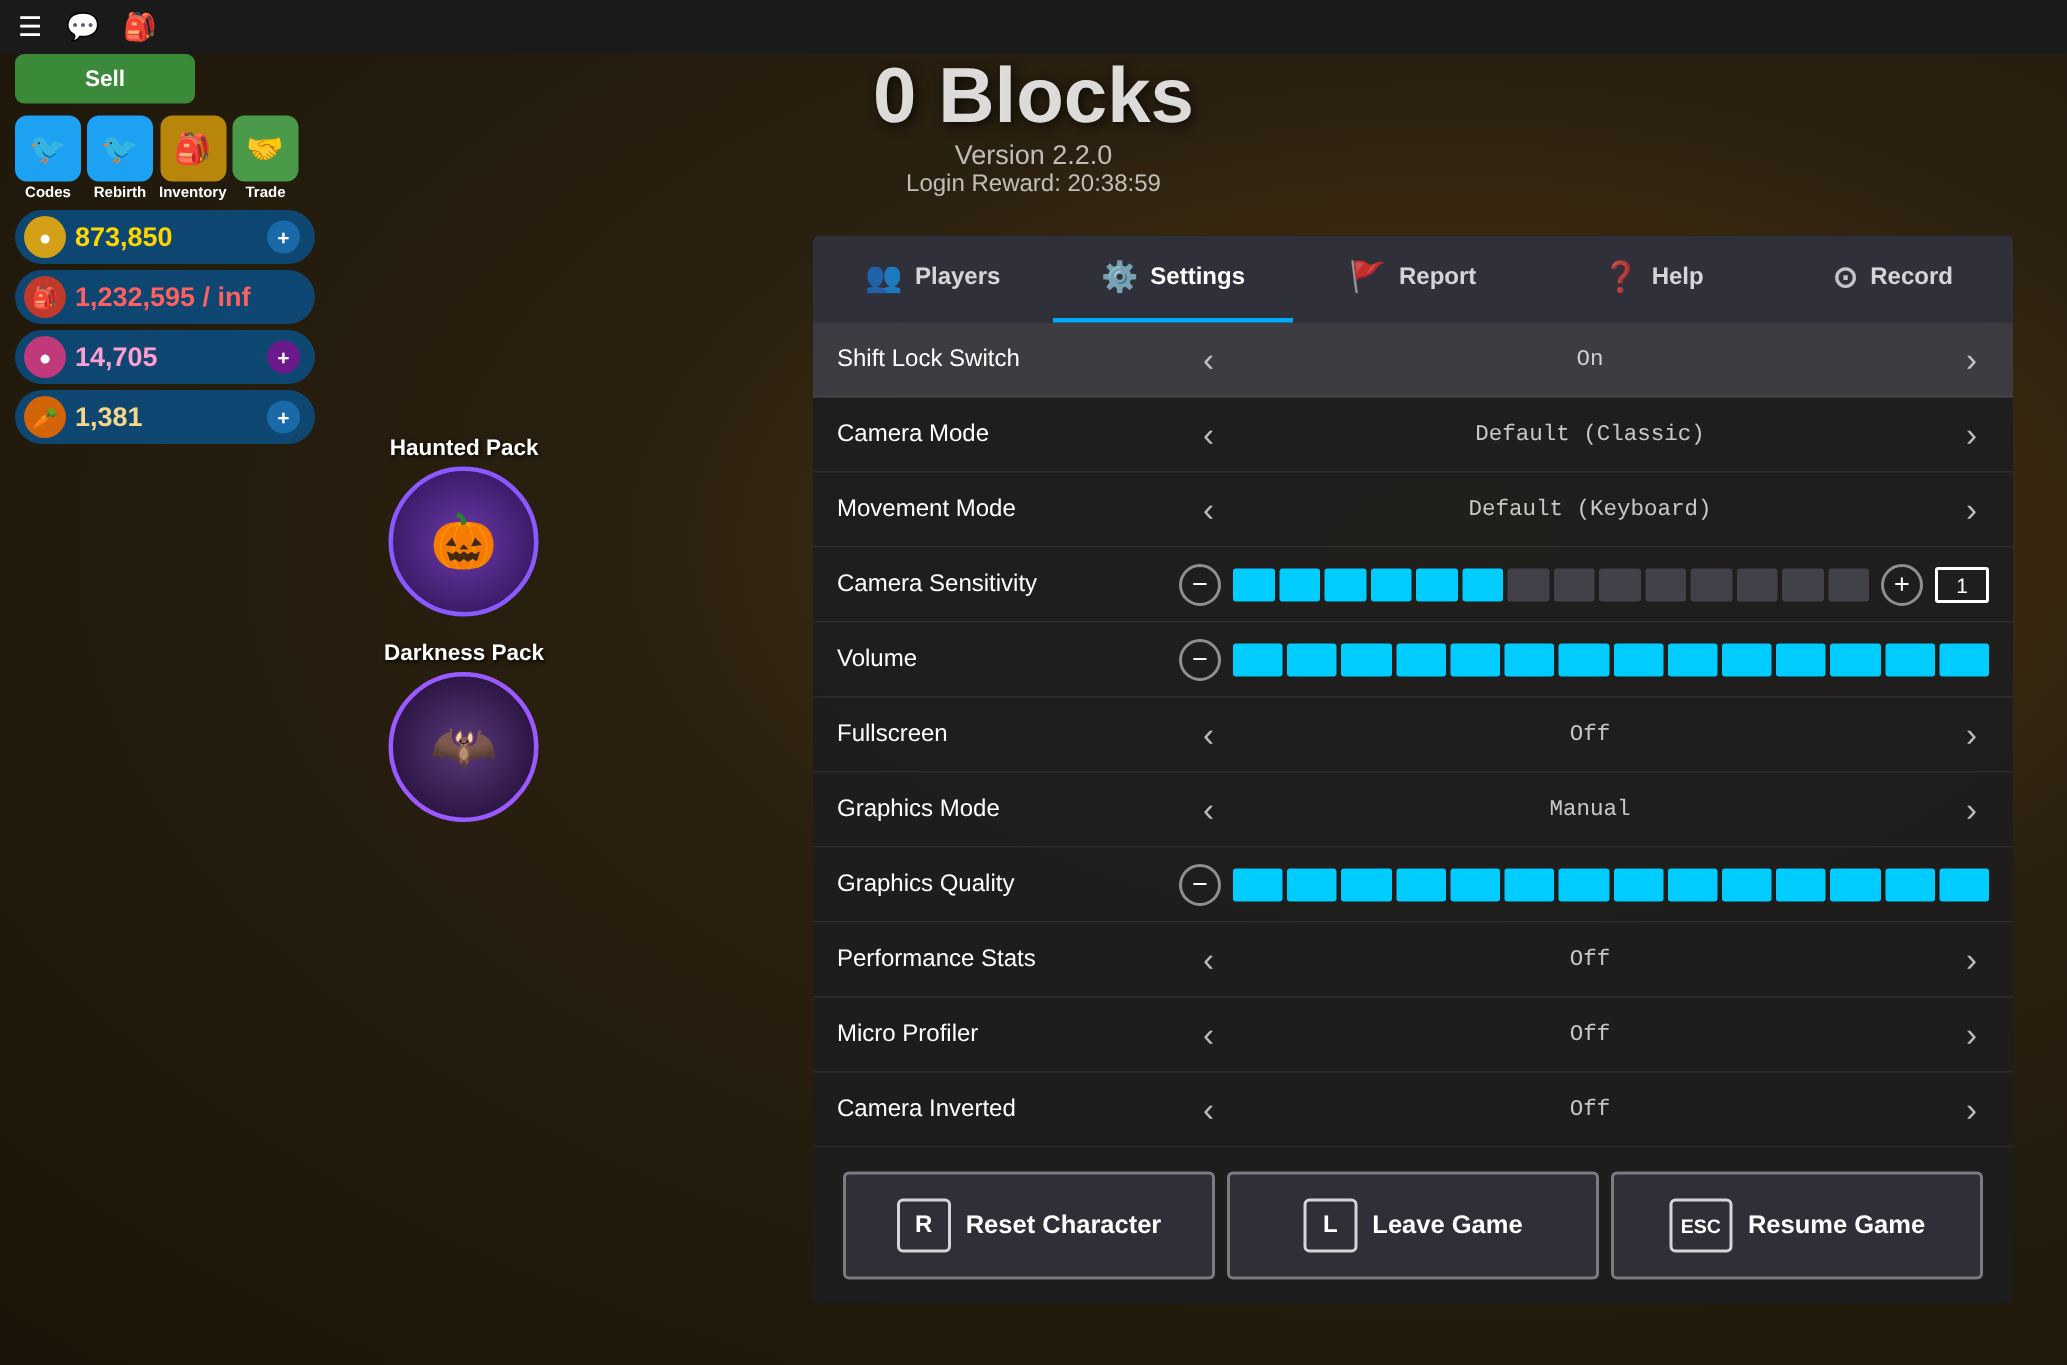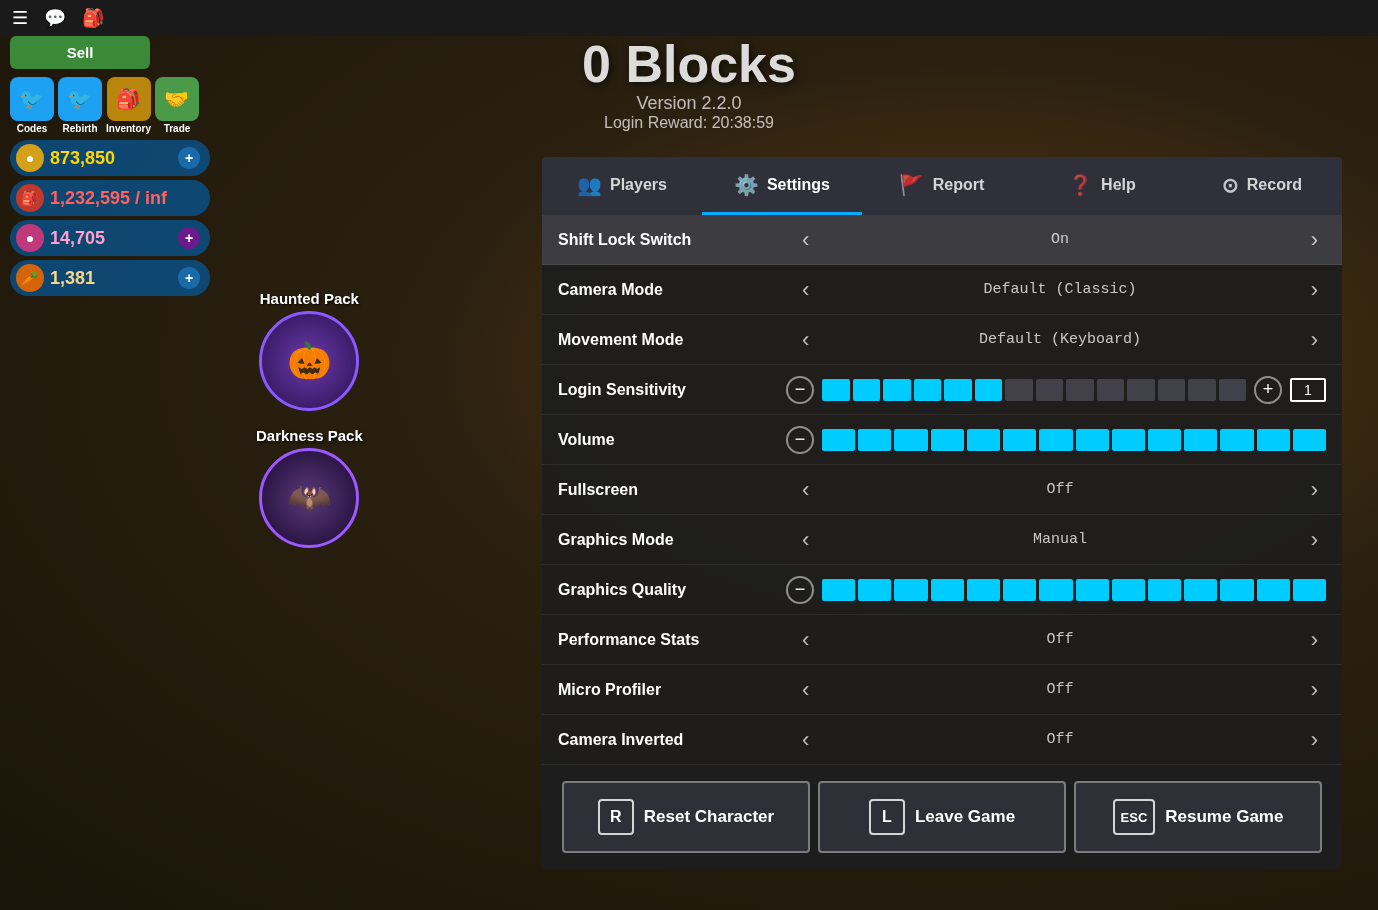--- a/index.html
+++ b/index.html
@@ -77,21 +77,21 @@
       background: #3a8a3a;
       color: white;
       font-size: 15px;
       font-weight: bold;
       border: none;
       border-radius: 6px;
       padding: 8px 32px;
       cursor: pointer;
       margin-bottom: 8px;
       display: block;
-      width: 140px;
+      width: 120px;
       text-align: center;
     }
 
     .action-buttons {
       display: flex;
       gap: 4px;
       margin-bottom: 6px;
     }
 
     .action-btn {
@@ -273,21 +273,21 @@
       min-height: 50px;
       padding: 0 16px;
     }
 
     .settings-row.highlighted {
       background: rgba(80,80,90,0.6);
     }
 
     .settings-label {
       font-size: 16px;
-      font-weight: bold;
+      font-weight: normal;
       color: white;
       width: 220px;
       flex-shrink: 0;
     }
 
     .settings-control {
       flex: 1;
       display: flex;
       align-items: center;
       justify-content: space-between;
@@ -529,21 +529,21 @@
     <div class="settings-row">
       <span class="settings-label">Movement Mode</span>
       <div class="settings-control">
         <button class="arrow-btn">‹</button>
         <span class="setting-value">Default (Keyboard)</span>
         <button class="arrow-btn">›</button>
       </div>
     </div>
 
     <div class="settings-row">
-      <span class="settings-label">Login Sensitivity</span>
+      <span class="settings-label">Camera Sensitivity</span>
       <div class="slider-control">
         <button class="minus-btn">−</button>
         <div class="slider-blocks" id="sensitivity-slider">
             <div class="slider-block filled"></div>
             <div class="slider-block filled"></div>
             <div class="slider-block filled"></div>
             <div class="slider-block filled"></div>
             <div class="slider-block filled"></div>
             <div class="slider-block filled"></div>
             <div class="slider-block empty"></div>

